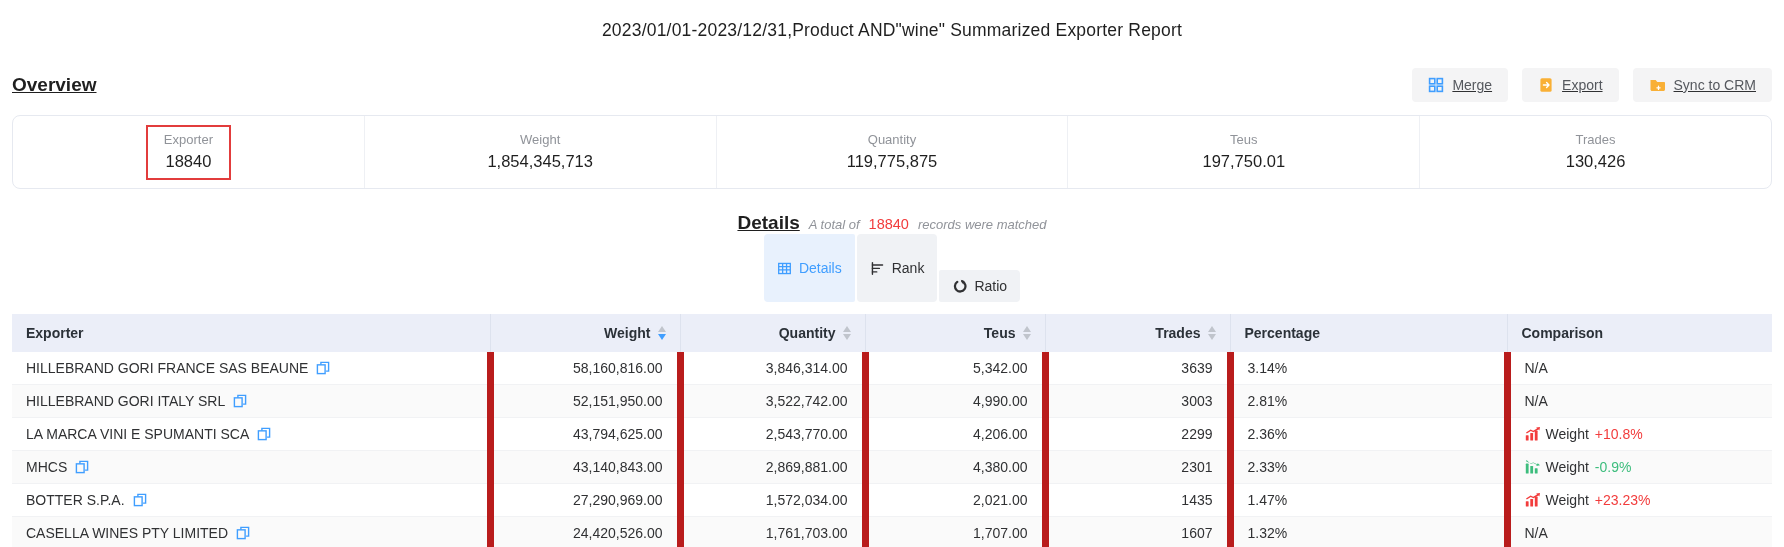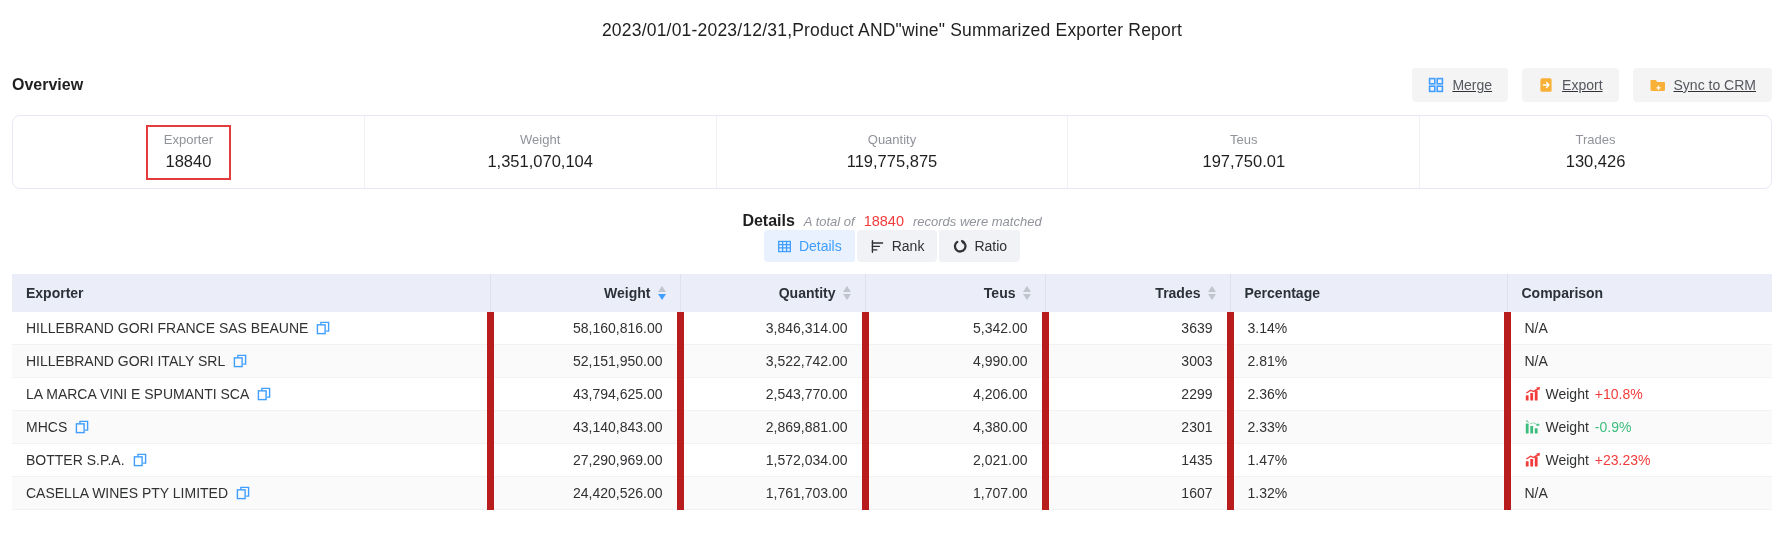--- a/index.html
+++ b/index.html
@@ -3,21 +3,21 @@
 <meta charset="utf-8">
 <style>
   * { margin:0; padding:0; box-sizing:border-box; }
   html,body { background:#fff; }
   body { font-family:"Liberation Sans", sans-serif; color:var(--text,#303133); }
   .page { width:1784px; height:547px; overflow:hidden; background:#fff; position:relative; }
 
   .page-title { text-align:center; padding-top:20px; font-size:17.5px; font-weight:500; color:#1f1f1f; letter-spacing:.2px; }
 
   .overview-bar { margin:27px 12px 0; display:flex; justify-content:space-between; align-items:center; }
-  .section-heading { font-size:16px; font-weight:700; color:#1f1f1f; }
+  .section-heading { font-size:19px; font-weight:700; color:#1f1f1f;text-decoration:underline; }
 
   .actions { display:flex; gap:14px;text-decoration:underline; }
   .action-btn { display:inline-flex; align-items:center; gap:8px; background:var(--btn_bg,#f4f4f5); border:none; border-radius:4px; padding:9px 16px; font-size:14px; color:#55585e; cursor:pointer; font-family:inherit; }
   .icon { display:inline-flex; }
   .icon svg { display:block; }
 
   .stats-card { margin:13px 12px 0; border:1px solid #e6e9f0; border-radius:8px; height:74px; display:flex; align-items:stretch; }
   .stat { flex:1; display:flex; flex-direction:column; justify-content:center; text-align:center; }
   .stat + .stat { border-left:1px solid #eef0f4; }
   .stat-box { display:inline-block; align-self:center; padding:5px 16px 7px; border:2px solid transparent; }
@@ -26,21 +26,21 @@
   .stat-value { font-size:16.5px; color:#1f1f1f; }
 
   .details-bar { margin:23px 12px 12px; display:flex; justify-content:space-between; align-items:center;flex-direction:column; }
   .details-left { display:flex; align-items:baseline; gap:9px; }
   .summary-muted { font-size:13px; color:var(--muted,#909399);font-style:italic; }
   .summary-count { font-size:14.5px; color:var(--red,#f23c3c); }
 
   .view-tabs { display:flex; gap:2px; }
   .tab { display:inline-flex; align-items:center; gap:7px; padding:8px 13px; background:var(--tab_bg,#f0f2f5); font-size:14px; color:#303133; cursor:pointer; border:none; font-family:inherit; border-radius:4px; }
   .tab:first-child { border-radius:4px 2px 2px 4px; }
-  .tab:last-child { border-radius:2px 4px 4px 2px; }
+  .tab:last-child { border-radius:2px 4px 4px 2px;margin-top:36px; }
   .tab.active { background:var(--tab_active_bg,#e8f1fd); color:var(--accent,#409eff); }
 
   table.data { width:1760px; margin:0 12px; table-layout:fixed; border-collapse:collapse; font-size:14px; }
   thead th { background:var(--header_bg,#ebeef8); font-weight:700; color:#2b3138; padding:11px 14px; text-align:left; border-right:1px solid #dde2ee; }
   thead th:last-child { border-right:none; }
   .th-cell { display:flex; align-items:center; }
   .th-cell.right { justify-content:flex-end; }
   tbody td { padding:8px 14px; border-bottom:1px solid #f1f2f4; border-right:7px solid #b91c1c; color:#303133; }
   tbody td:last-child { border-right:none; }
   tbody tr:nth-child(even) { background:var(--zebra,#fafafa); }
@@ -107,21 +107,21 @@
   <div class="stats-card" id="stats">
       <div class="stat highlighted">
        <div class="stat-box">
          <div class="stat-label">Exporter</div>
          <div class="stat-value">18840</div>
        </div>
      </div>
       <div class="stat ">
        <div class="stat-box">
          <div class="stat-label">Weight</div>
-         <div class="stat-value">1,351,070,104</div>
+         <div class="stat-value">1,854,345,713</div>
        </div>
      </div>
       <div class="stat ">
        <div class="stat-box">
          <div class="stat-label">Quantity</div>
          <div class="stat-value">119,775,875</div>
        </div>
      </div>
       <div class="stat ">
        <div class="stat-box">

